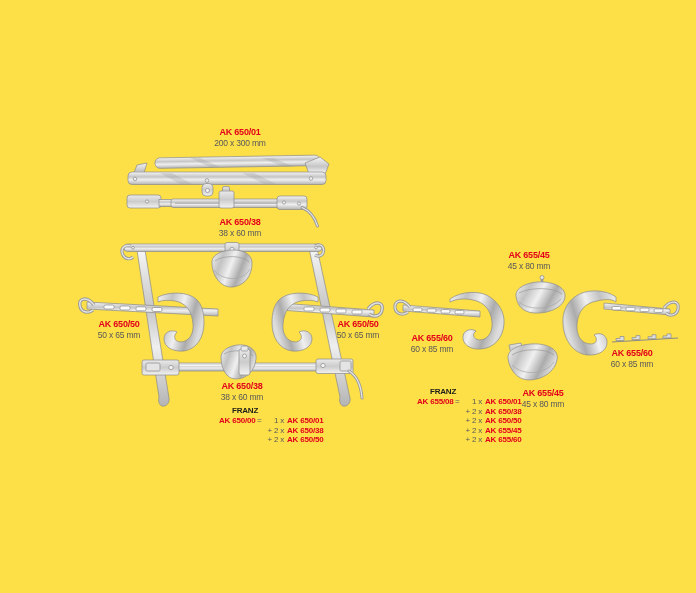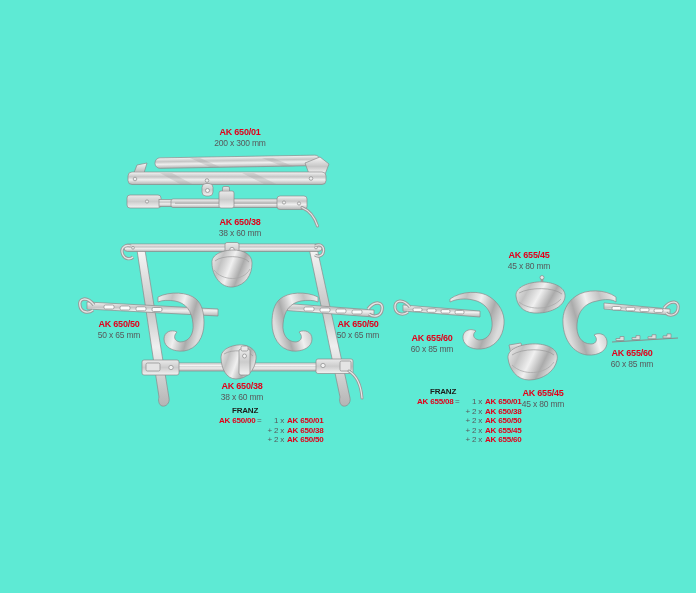--- a/index.html
+++ b/index.html
@@ -1,16 +1,16 @@
 <!DOCTYPE html>
 <html><head>
 <meta charset="utf-8">
 <style>
   html,body{margin:0;padding:0;background:#fff;}
-  .page{position:relative;width:696px;height:593px;background:#5eead4;overflow:hidden;
+  .page{position:relative;width:696px;height:593px;background:#fde047;overflow:hidden;
         font-family:"Liberation Sans", sans-serif;-webkit-font-smoothing:antialiased;}
   .page svg{position:absolute;left:0;top:0;}
   .lbl{position:absolute;text-align:center;transform:translateX(-50%);white-space:nowrap;}
   .lbl .part{font-size:9px;font-weight:bold;color:#e2001a;line-height:11px;letter-spacing:-0.2px;}
   .lbl .dims{font-size:8.5px;color:#58585a;line-height:10px;letter-spacing:-0.2px;}
   .set{position:absolute;white-space:nowrap;letter-spacing:-0.2px;}
   .set .family{font-size:8px;font-weight:bold;color:#1d1d1b;line-height:10px;margin-left:13px;}
   .sline{font-size:8px;line-height:9.6px;}
   .scode{display:inline-block;width:38px;color:#e2001a;font-weight:bold;}
   .seq{display:inline-block;width:6px;color:#58585a;}

